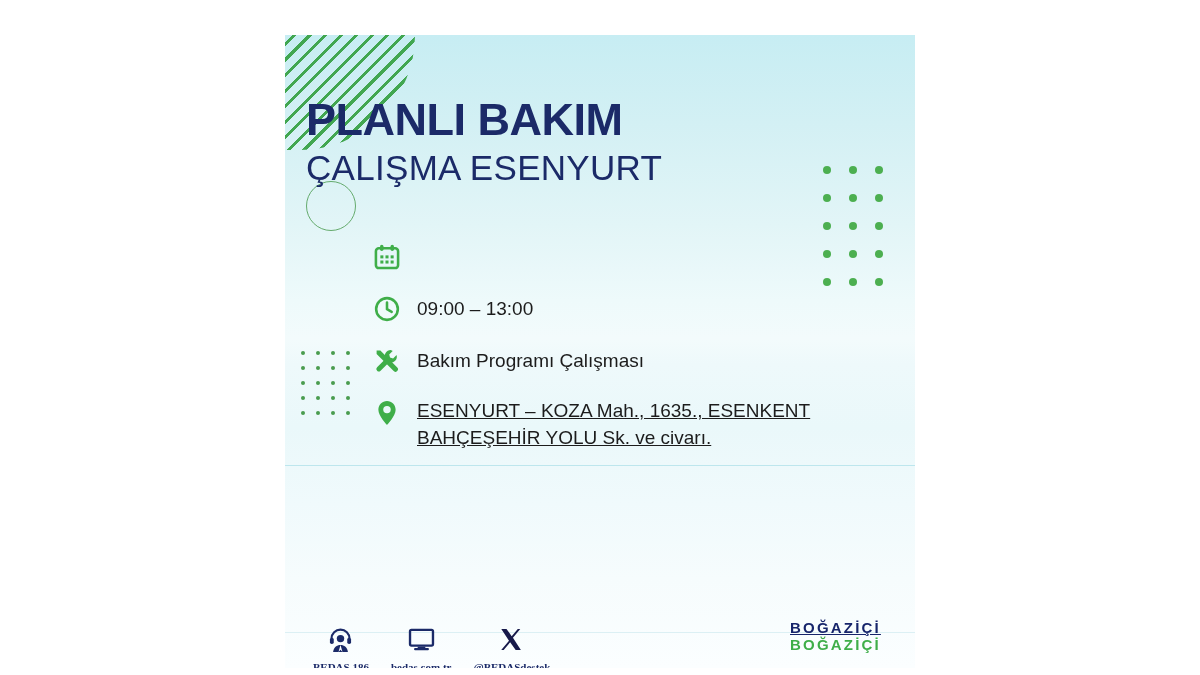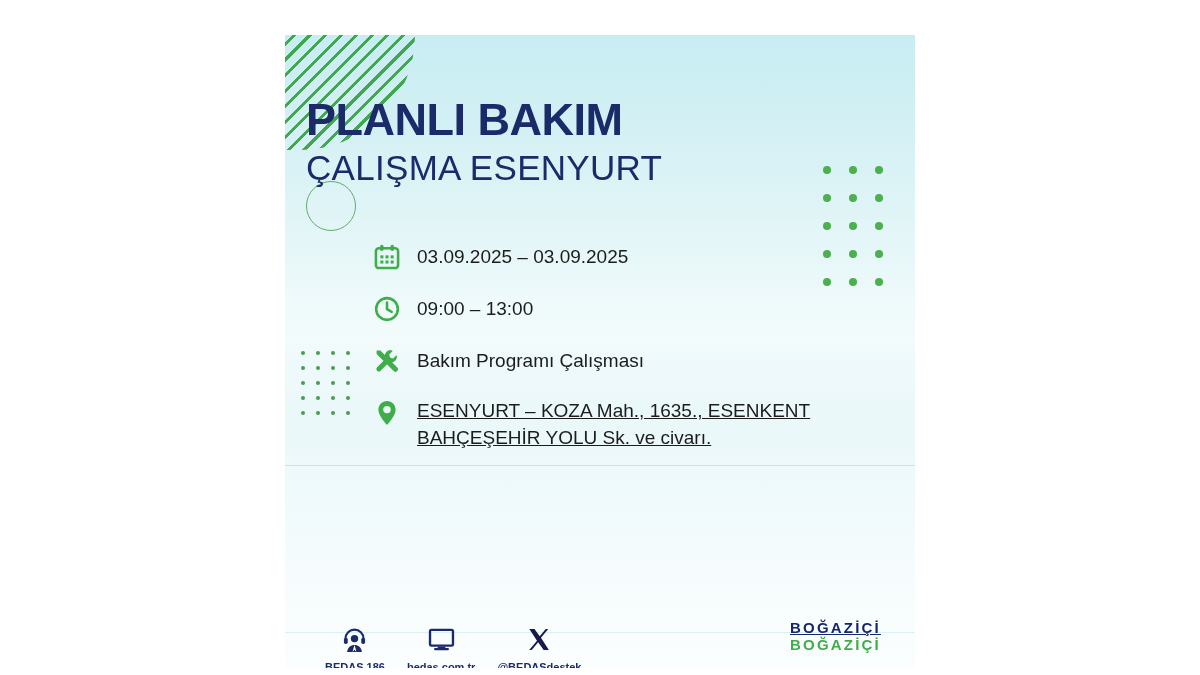--- a/index.html
+++ b/index.html
@@ -169,24 +169,25 @@
     font-family: "Liberation Sans", sans-serif;
   }
   .info-row.address .info-text {
     padding-top: 2px;
     text-decoration: underline;
   }
 
   
   .footer-contacts {
     position: absolute;
-    left: 40px;
+    left: 28px;
     top: 588px;
     display: flex;
     align-items: center;
+    font-family: Liberation Serif, serif;
   }
   .contact {
     display: flex;
     flex-direction: column;
     align-items: center;
     margin-right: 22px;
   }
   .contact-icon {
     height: 32px;
     display: flex;
@@ -285,21 +286,20 @@
           <rect x="6" y="1.6" width="3" height="5.2" rx="1.5" fill="#3fae49"></rect>
           <rect x="15" y="1.6" width="3" height="5.2" rx="1.5" fill="#3fae49"></rect>
           <rect x="6.3" y="10.6" width="2.6" height="2.6" fill="#3fae49"></rect>
           <rect x="10.7" y="10.6" width="2.6" height="2.6" fill="#3fae49"></rect>
           <rect x="15.1" y="10.6" width="2.6" height="2.6" fill="#3fae49"></rect>
           <rect x="6.3" y="15.0" width="2.6" height="2.6" fill="#3fae49"></rect>
           <rect x="10.7" y="15.0" width="2.6" height="2.6" fill="#3fae49"></rect>
           <rect x="15.1" y="15.0" width="2.6" height="2.6" fill="#3fae49"></rect>
         </svg>
       </div>
-      <div class="info-text">03.09.2025 – 03.09.2025</div>
     </div>
 
     <div class="info-row">
       <div class="info-icon">
         <svg width="28" height="28" viewBox="0 0 24 24" aria-hidden="true">
           <circle cx="12" cy="12" r="9.3" fill="none" stroke="#3fae49" stroke-width="2.2"></circle>
           <path d="M12 6.4 L12 12.2 L16 14.4" fill="none" stroke="#3fae49" stroke-width="2.2" stroke-linecap="round" stroke-linejoin="round"></path>
         </svg>
       </div>
       <div class="info-text">09:00 – 13:00</div>

